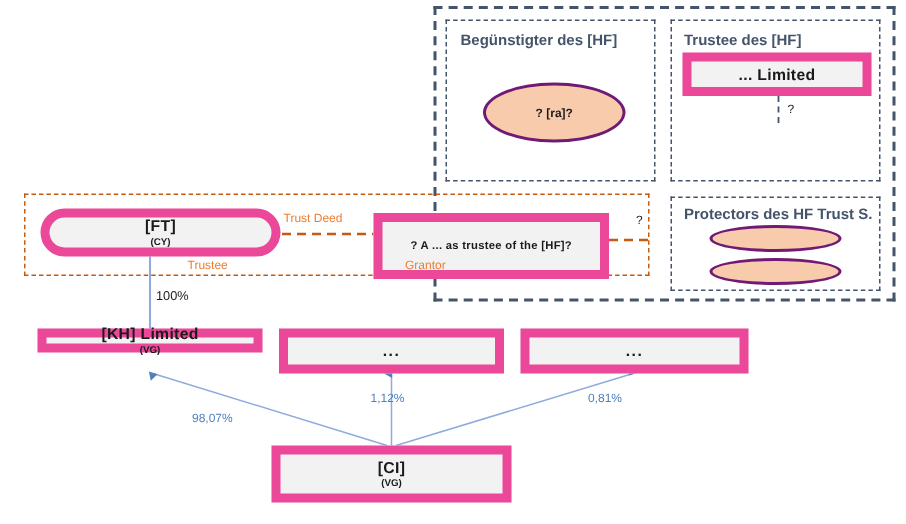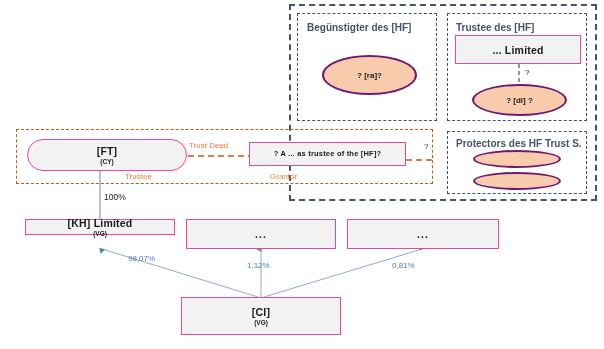--- a/index.html
+++ b/index.html
@@ -18,21 +18,21 @@
   .svg-layer {
     position: absolute;
     left: 0; top: 0;
     width: 604px;
     height: 349px;
   }
   .node-box {
     position: absolute;
     box-sizing: border-box;
     background: #f2f2f2;
-    border: 1px solid #ec4899;
+    border: 6px solid #ec4899;
     display: flex;
     flex-direction: column;
     align-items: center;
     justify-content: center;
     color: #1a1a1a;
   }
   .node-title {
     font-size: 10.5px;
     font-weight: bold;
     letter-spacing: 0.2px;
@@ -144,39 +144,38 @@
   <div class="dashed-dark-thin" style="left:297px; top:13px; width:140px; height:108px;"></div>
   <div class="group-label" style="left:307px; top:22px;">Begünstigter des [HF]</div>
   <div class="ellipse" style="left:322px; top:55px; width:95px; height:40px;">? [ra]?</div>
 
   <div class="dashed-dark-thin" style="left:447px; top:13px; width:140px; height:108px;"></div>
   <div class="group-label" style="left:456px; top:22px;">Trustee des [HF]</div>
   <div class="node-box" style="left:455px; top:35px; width:126px; height:29px;">
     <span class="node-title">... Limited</span>
   </div>
   <div class="qmark" style="left:525px; top:68px;">?</div>
-  <div class="ellipse" style="left:472px; top:84px; width:95px; height:32px;">? [di] ?</div>
 
   <div class="dashed-dark-thin" style="left:447px; top:131px; width:140px; height:63px;"></div>
   <div class="group-label" style="left:456px; top:138px;">Protectors des HF Trust S.</div>
   <div class="ellipse" style="left:473px; top:150px; width:88px; height:18px;"></div>
   <div class="ellipse" style="left:473px; top:172px; width:88px; height:18px;"></div>
 
   <div class="dashed-orange" style="left:16px; top:129px; width:417px; height:55px;"></div>
 
   <div class="node-box" style="left:27px; top:139px; width:160px; height:32px;border-radius:16px;">
     <span class="node-title">[FT]</span>
     <span class="node-sub">(CY)</span>
   </div>
 
   <div class="rel-label" style="left:189px; top:141px;">Trust Deed</div>
 
   <div class="rel-label" style="left:125px; top:172px;">Trustee</div>
 
-  <div class="node-box" style="left:249px; top:142px; width:157px; height:24px;">
+  <div class="node-box" style="left:249px; top:142px; width:157px; height:44px;">
     <span class="node-title" style="font-size:7.5px;">? A ... as trustee of the [HF]?</span>
   </div>
 
   <div class="rel-label" style="left:270px; top:172px;">Grantor</div>
 
   <div class="qmark" style="left:424px; top:142px;">?</div>
 
   <div class="edge-label-dark" style="left:104px; top:192px;">100%</div>
 
   <div class="node-box" style="left:25px; top:219px; width:150px; height:16px;">
@@ -185,21 +184,21 @@
   </div>
 
   <div class="node-box" style="left:186px; top:219px; width:150px; height:30px;">
     <span class="dots">...</span>
   </div>
 
   <div class="node-box" style="left:347px; top:219px; width:152px; height:30px;">
     <span class="dots">...</span>
   </div>
 
-  <div class="edge-label" style="left:88px; top:254px;padding-left:40px;">98,07%</div>
+  <div class="edge-label" style="left:88px; top:274px;padding-left:40px;">98,07%</div>
   <div class="edge-label" style="left:247px; top:261px;">1,12%</div>
   <div class="edge-label" style="left:392px; top:261px;">0,81%</div>
 
   <div class="node-box" style="left:181px; top:297px; width:160px; height:38px;">
     <span class="node-title">[CI]</span>
     <span class="node-sub">(VG)</span>
   </div>
 
 </div>
 

